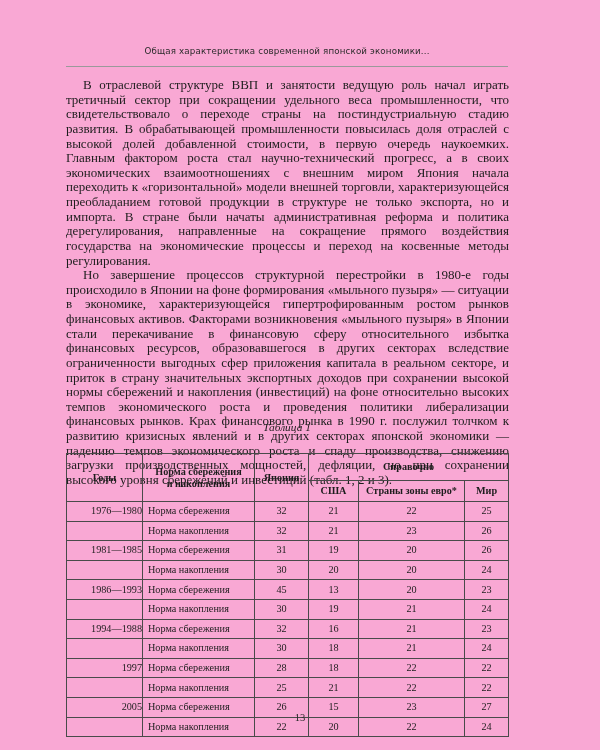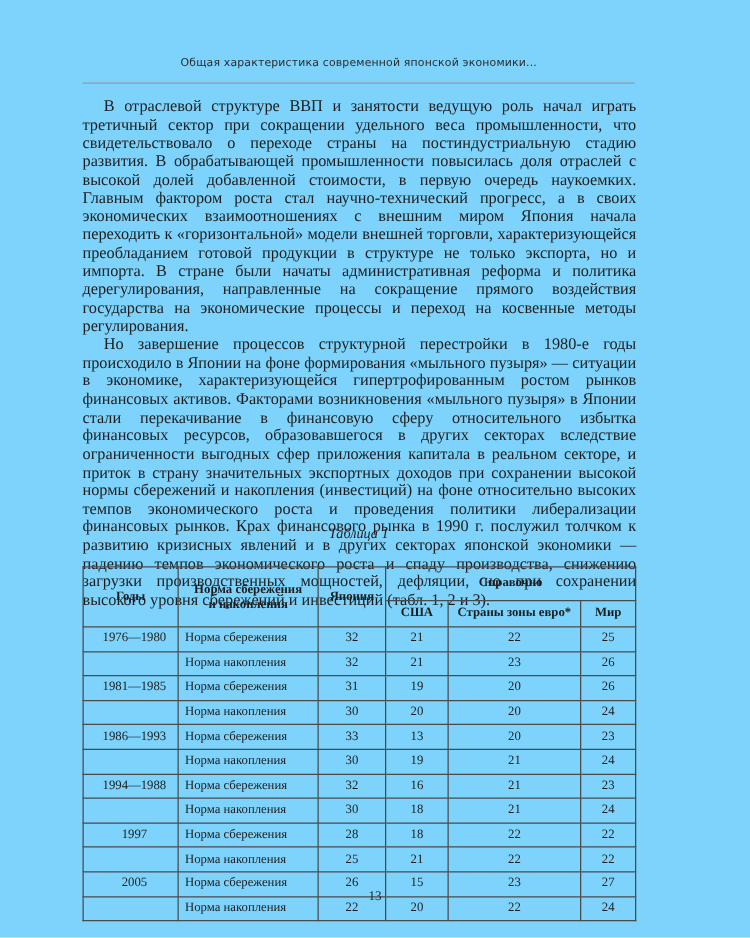--- a/index.html
+++ b/index.html
@@ -15,21 +15,21 @@
     font-family: "Liberation Serif", "DejaVu Serif", serif;
     color: #1a1a1a;
     position: relative;
   }
 
   .page {
     position: absolute;
     left: 0; top: 0;
     width: 600px;
     height: 750px;
-    background: #7dd3fc;
+    background: #f9a8d4;
     box-sizing: border-box;
     padding: 0;
   }
 
   
   .running-head {
     position: absolute;
     left: 66px;
     top: 46px;
     width: 442px;
@@ -110,21 +110,21 @@
     vertical-align: middle;
     line-height: 12px;
   }
   .data-table th {
     font-weight: bold;
     text-align: center;
     font-size: 10.2px;
     padding: 2px 2px;
   }
   .data-table td.years {
-    text-align: center;
+    text-align: right;
     padding-left: 6px;
     height: 18.6px;
   }
   .data-table td.norm {
     text-align: left;
     padding-left: 5px;
     height: 18.6px;
   }
   .data-table td.num {
     text-align: center;
@@ -221,21 +221,21 @@
           <td class="years"></td>
           <td class="norm">Норма накопления</td>
           <td class="num">30</td>
           <td class="num">20</td>
           <td class="num">20</td>
           <td class="num">24</td>
         </tr>
         <tr>
           <td class="years">1986—1993</td>
           <td class="norm">Норма сбережения</td>
-          <td class="num">33</td>
+          <td class="num">45</td>
           <td class="num">13</td>
           <td class="num">20</td>
           <td class="num">23</td>
         </tr>
         <tr>
           <td class="years"></td>
           <td class="norm">Норма накопления</td>
           <td class="num">30</td>
           <td class="num">19</td>
           <td class="num">21</td>

